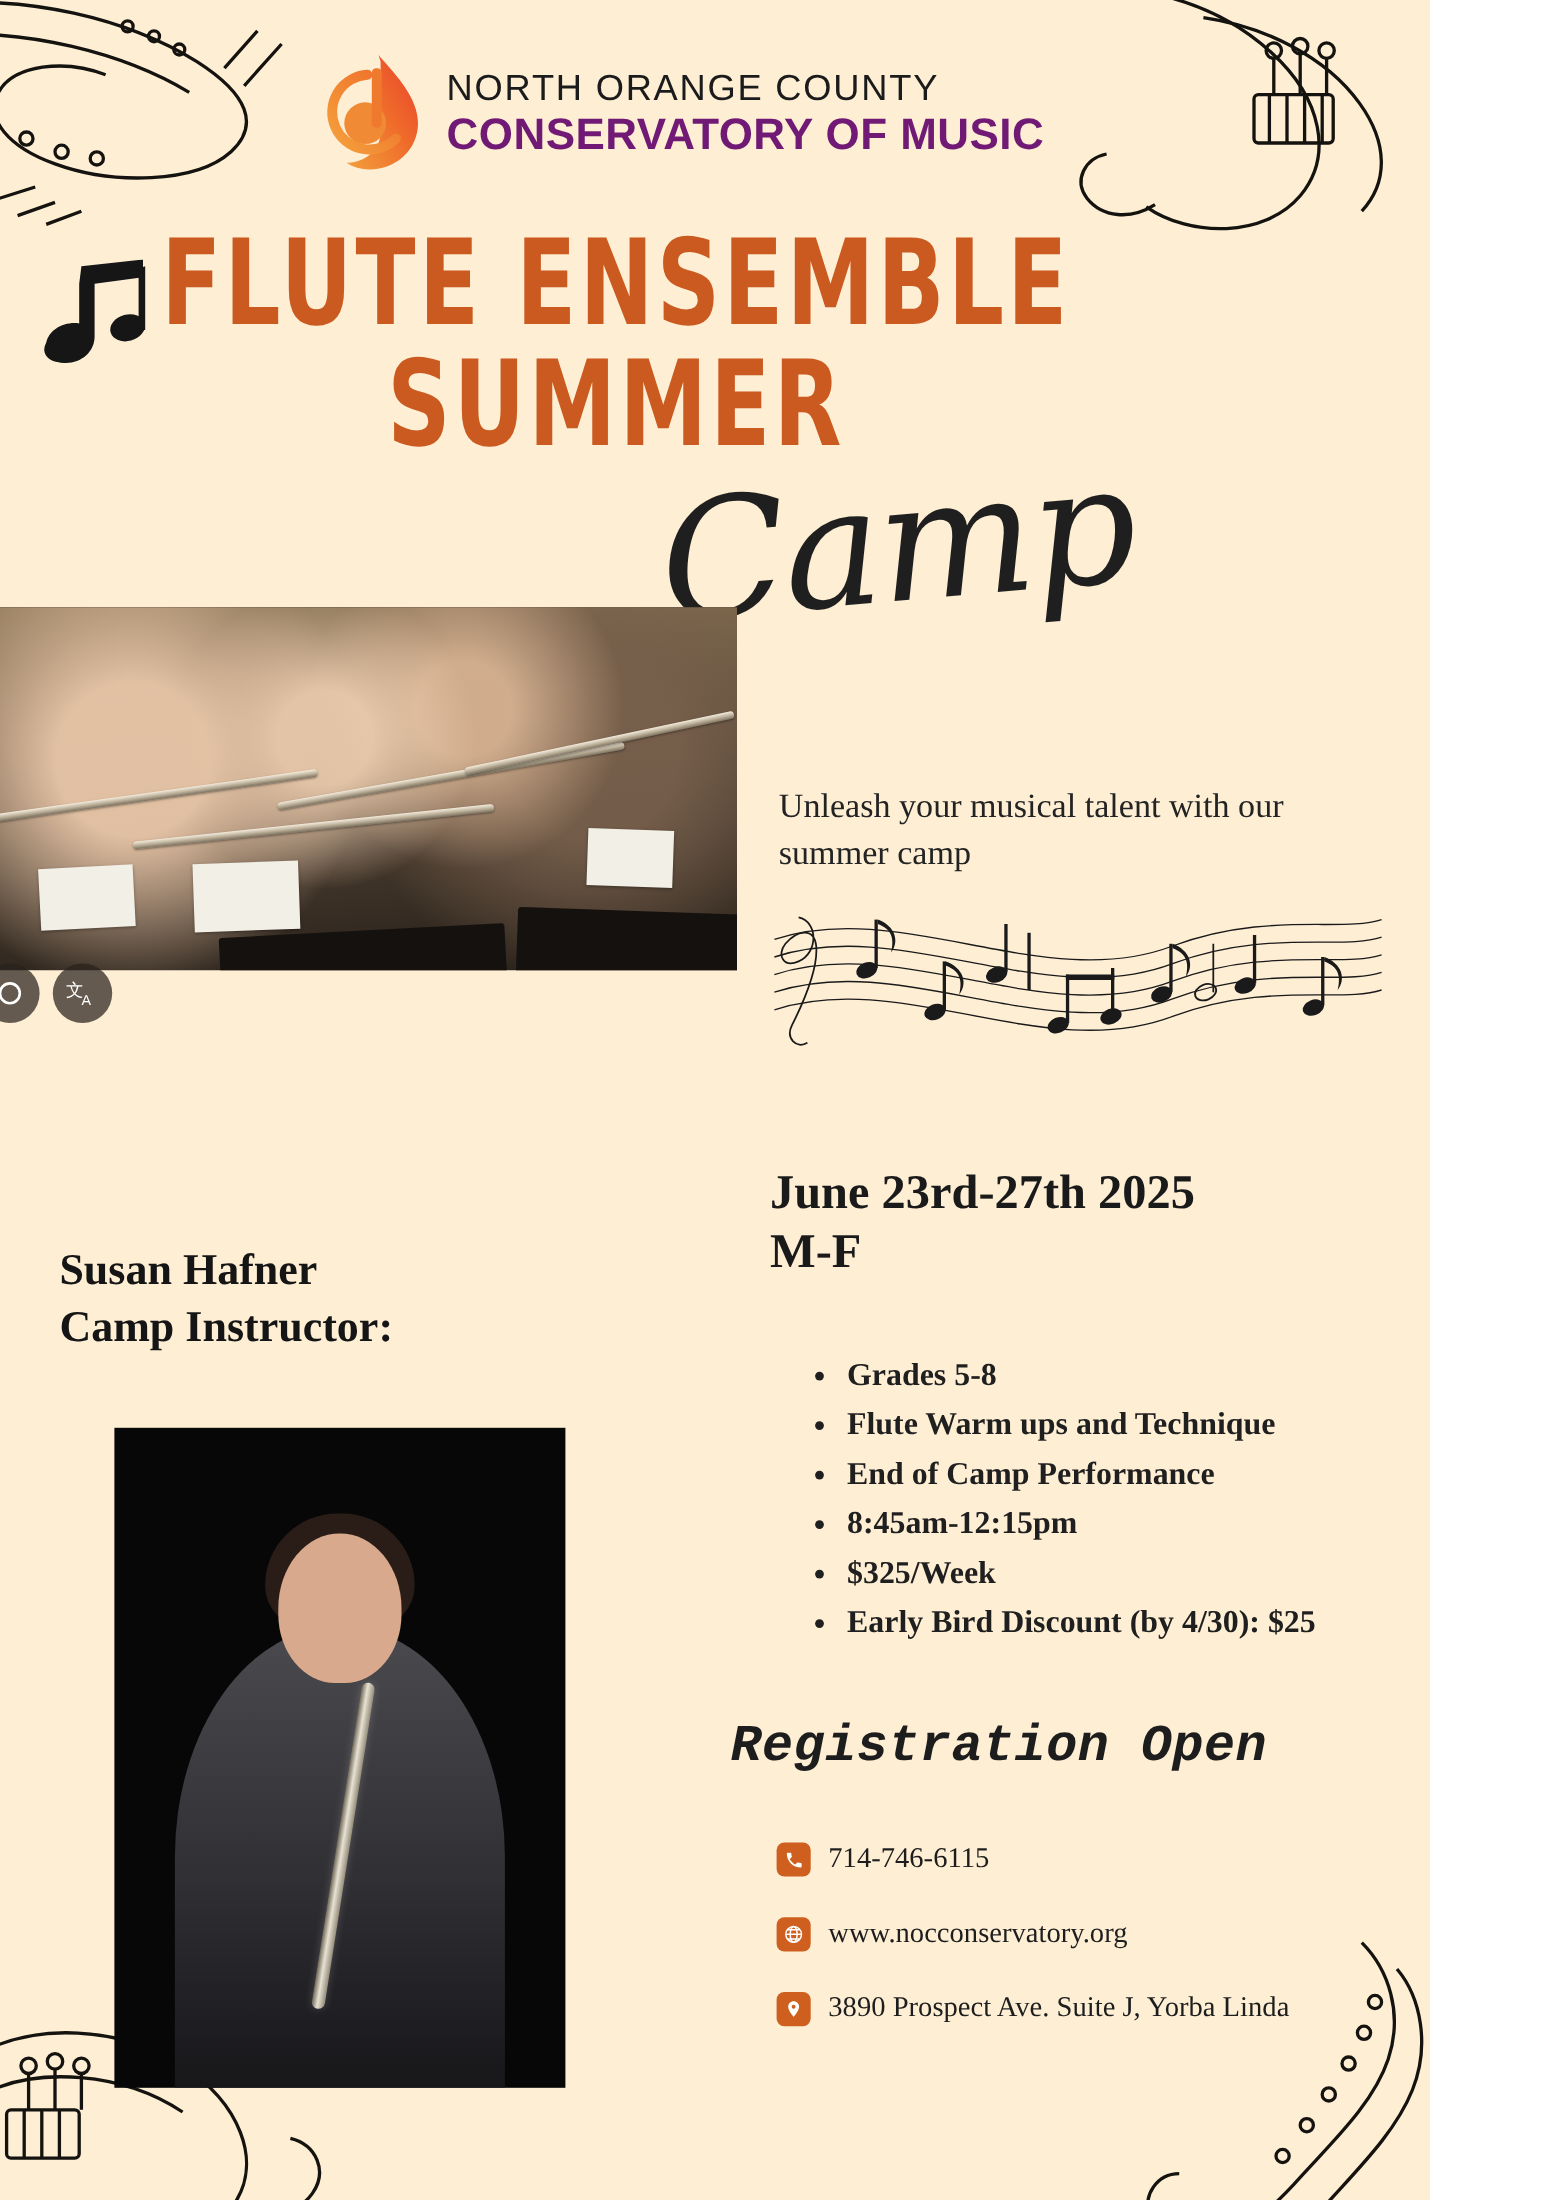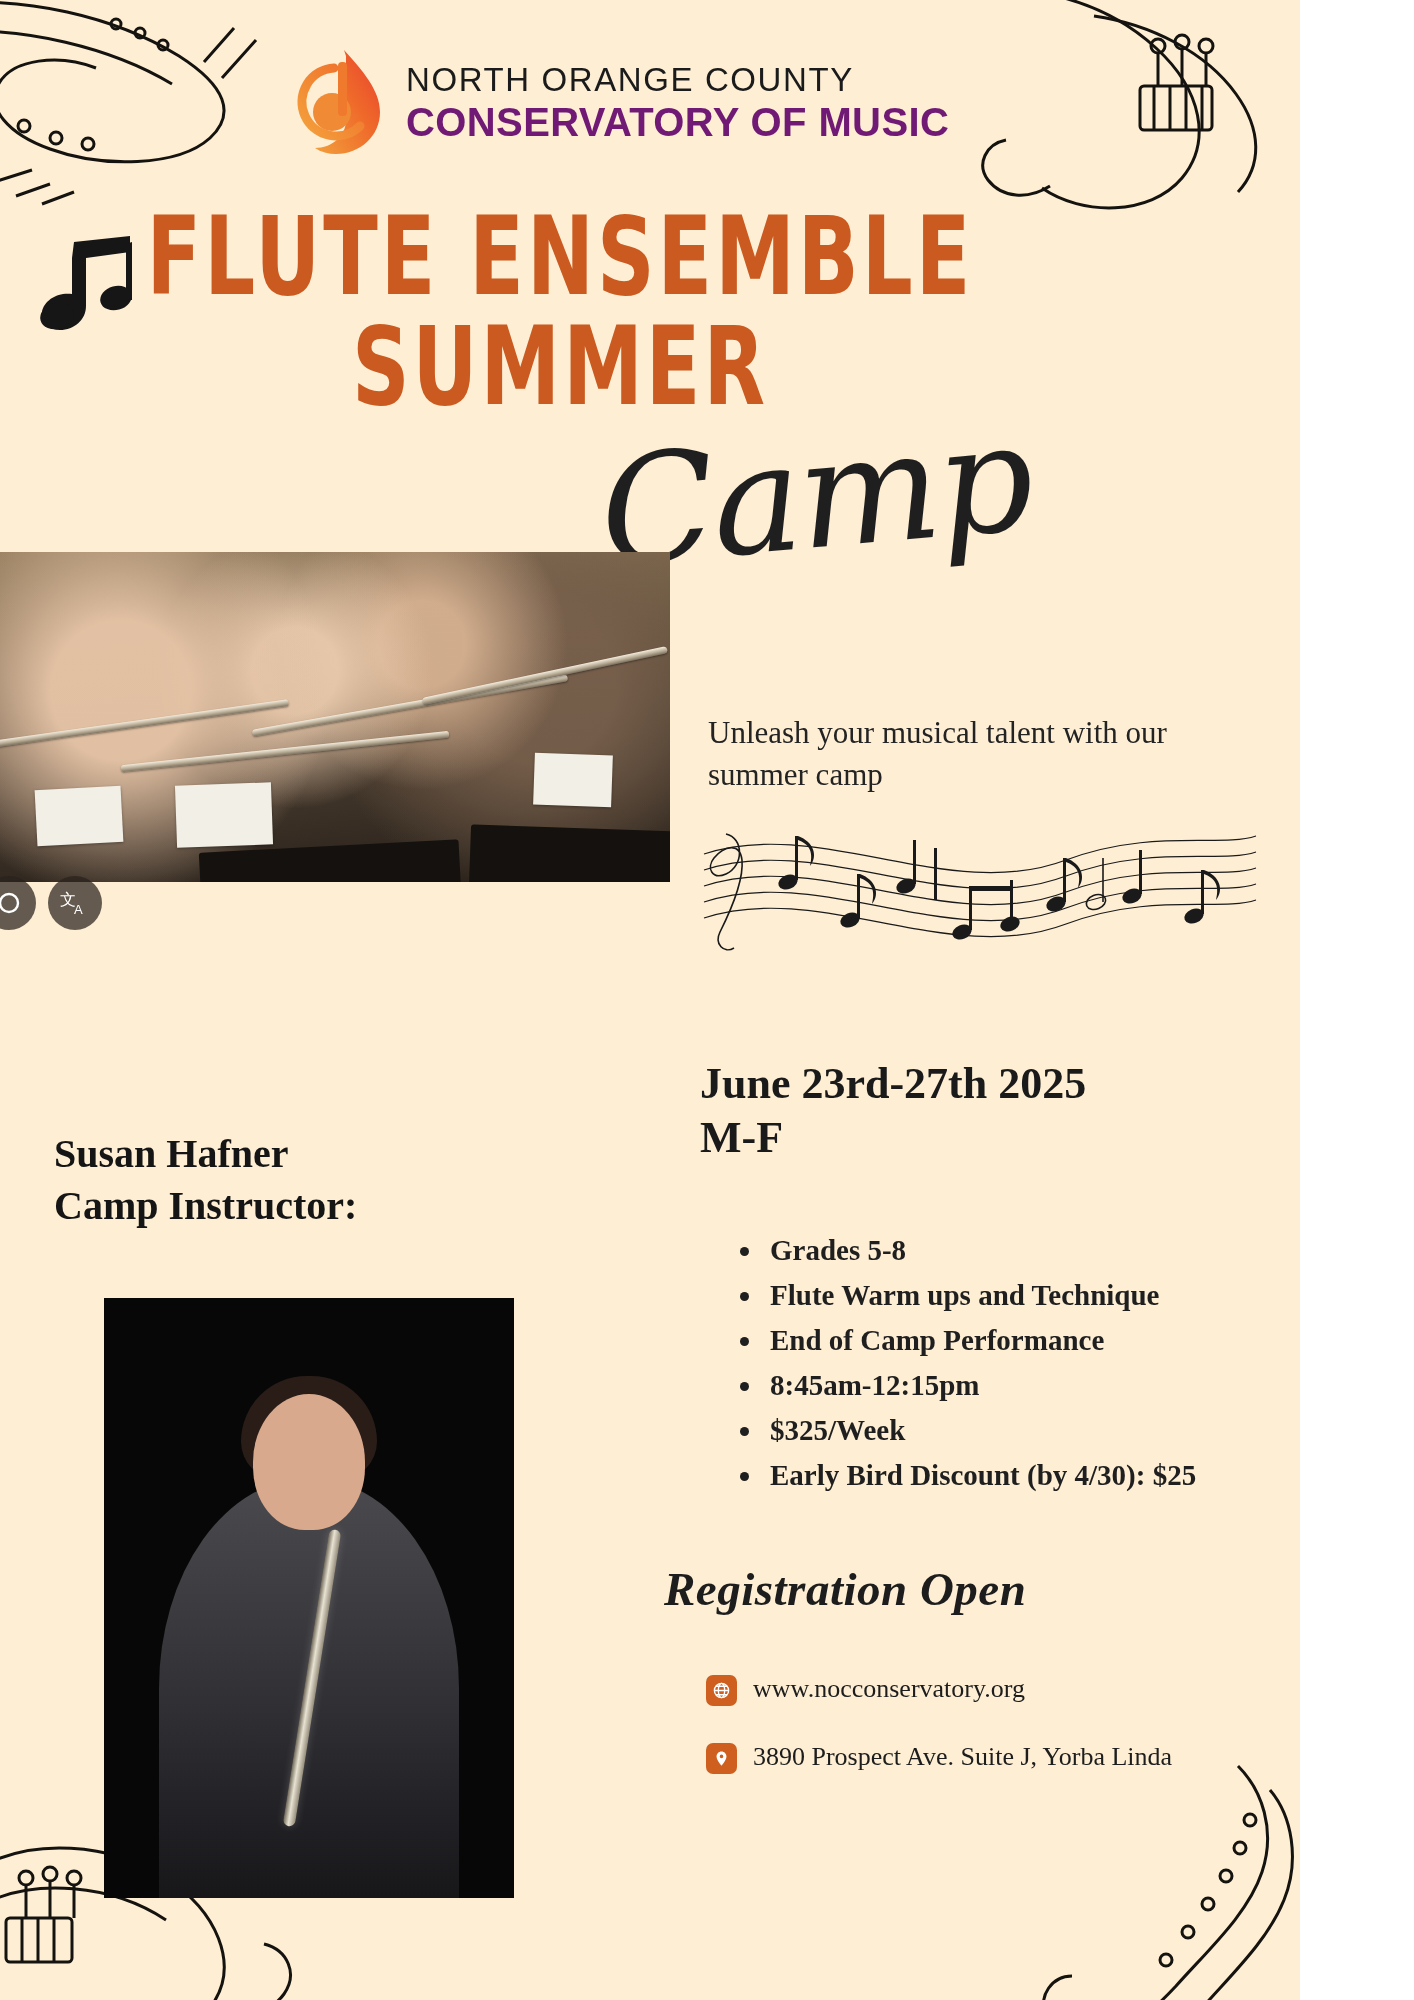--- a/index.html
+++ b/index.html
@@ -180,21 +180,21 @@
     font-size: 29px;
     line-height: 1.55;
     color: #1f1f1f;
   }
   .bullets li { padding-left: 6px; font-weight: bold; }
 
   .reg-open {
     position: absolute;
     top: 1562px;
     left: 664px;
-    font-family: Liberation Serif, serif;
+    font-family: Liberation Mono, monospace;
     font-style: italic;
     font-weight: 700;
     font-size: 47px;
     color: #1d1d1d;
     letter-spacing: 0.5px;
   }
 
   .contact {
     position: absolute;
     top: 1672px;
@@ -467,20 +467,28 @@
     <li>Flute Warm ups and Technique</li>
     <li>End of Camp Performance</li>
     <li>8:45am-12:15pm</li>
     <li>$325/Week</li>
     <li>Early Bird Discount (by 4/30): $25</li>
   </ul>
 
   <div class="reg-open">Registration Open</div>
 
   <div class="contact">
+    <div class="contact-row">
+      <span class="ci">
+        <svg width="18" height="18" viewBox="0 0 24 24" fill="#ffffff">
+          <path d="M6.6 10.8c1.4 2.8 3.8 5.1 6.6 6.6l2.2-2.2c.3-.3.7-.4 1-.2 1.2.4 2.4.6 3.6.6.6 0 1 .4 1 1V20c0 .6-.4 1-1 1C10.6 21 3 13.4 3 4c0-.6.4-1 1-1h3.5c.6 0 1 .4 1 1 0 1.3.2 2.5.6 3.6.1.4 0 .8-.2 1l-2.3 2.2z"></path>
+        </svg>
+      </span>
+      <span class="contact-text">714-746-6115</span>
+    </div>
 
     <div class="contact-row">
       <span class="ci">
         <svg width="19" height="19" viewBox="0 0 24 24" fill="none" stroke="#ffffff" stroke-width="1.7">
           <circle cx="12" cy="12" r="9"></circle>
           <ellipse cx="12" cy="12" rx="4" ry="9"></ellipse>
           <path d="M3 12h18M4.8 6.6h14.4M4.8 17.4h14.4"></path>
         </svg>
       </span>
       <span class="contact-text">www.nocconservatory.org</span>

